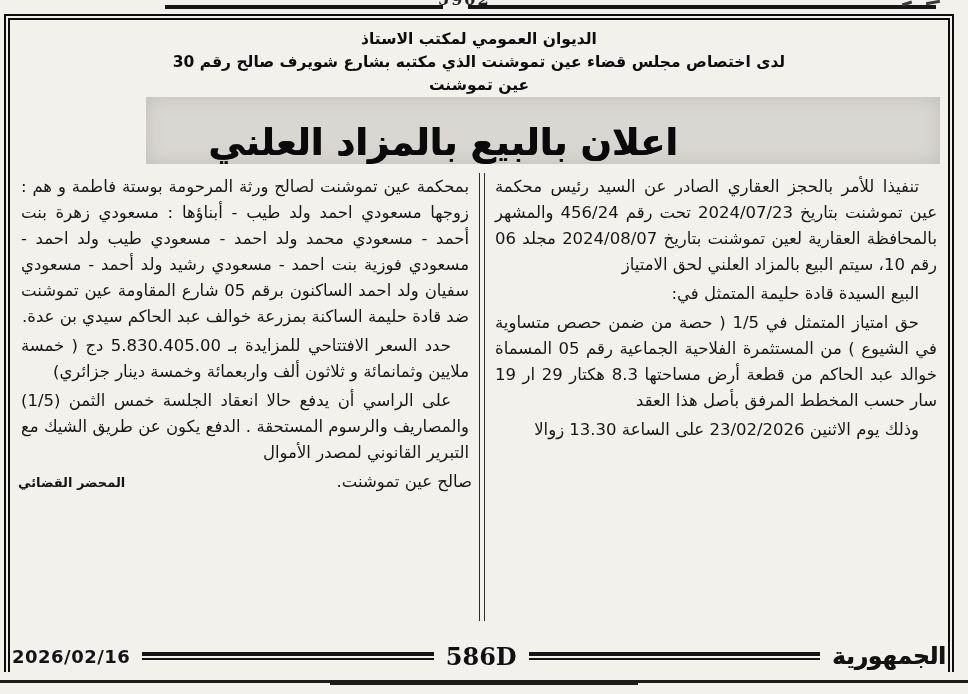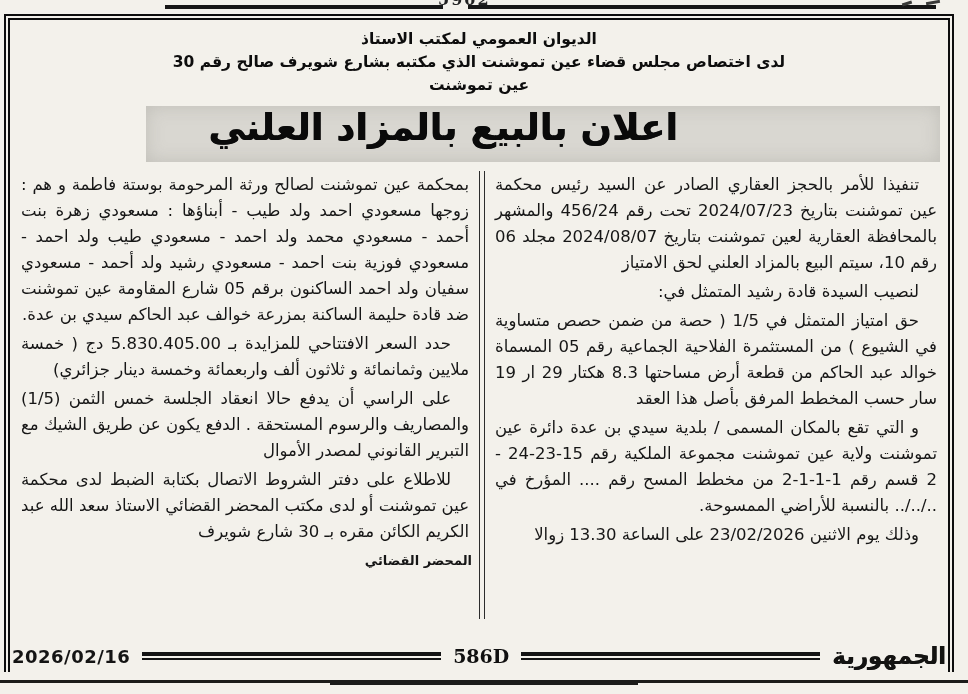--- a/index.html
+++ b/index.html
@@ -27,22 +27,22 @@
     border-top:6px double #0d0d0d;
     border-left:6px double #0d0d0d;
     border-right:6px double #0d0d0d;
     border-bottom:none;
     padding:8px 8px 0 8px;
   }
   .notice-header{ text-align:center;font-weight:bold;font-size:15.5px;line-height:23px;color:#0d0d0d;}
   .notice-header div{white-space:nowrap;}
 
   .title-banner{
-    margin-top:9px;margin-left:128px;height:56px;background:#d9d7d1;
-    display:flex;align-items:flex-start;justify-content:center;
+    margin-left:128px;height:67px;background:#d9d7d1;
+    display:flex;align-items:flex-end;justify-content:center;
     box-shadow:inset 0 0 18px rgba(120,118,110,.25);
   }
   .title-banner h1{
     margin:0;font-size:37px;font-weight:bold;color:#0a0a0a;
     transform:translateX(-100px);
     text-shadow:0.6px 0 #0a0a0a;
   }
 
   .columns{display:flex;direction:rtl;margin-top:7px;height:450px;}
   .col{font-size:16.5px;line-height:26px;text-align:justify;color:#161616;}
@@ -58,21 +58,21 @@
   .signature{font-weight:bold;font-size:13px;}
 
   
   .footer-row{
     position:absolute;left:2px;right:2px;bottom:0;height:32px;
     display:flex;align-items:center;direction:ltr;
   }
   .footer-date{font-weight:bold;font-size:18px;letter-spacing:.5px;color:#141414;}
   .footer-rule{flex:1;height:8px;margin:0 12px;
     border-top:4px solid #141414;border-bottom:2px solid #141414;box-sizing:border-box;}
-  .footer-serial{font-weight:bold;font-size:19px;font-family:"DejaVu Serif", serif;color:#101010;}
+  .footer-serial{font-weight:bold;font-size:24px;font-family:"DejaVu Serif", serif;color:#101010;}
   .newspaper-logo{font-weight:bold;font-size:23px;color:#131311;transform:scaleY(1.05);
     text-shadow:0.5px 0 #131311;}
 
   
   .bottom-line{position:absolute;left:0;right:0;bottom:11px;height:3px;background:#1c1c1a;}
   .bottom-line::after{content:"";position:absolute;left:330px;right:330px;top:3px;height:1.5px;background:#1c1c1a;}
 </style>
 </head>
 <body>
 
@@ -93,34 +93,33 @@
   </div>
 
   <div class="title-banner">
     <h1>اعلان بالبيع بالمزاد العلني</h1>
   </div>
 
   <div class="columns">
 
     <section class="col col-right">
       <p>تنفيذا للأمر بالحجز العقاري الصادر عن السيد رئيس محكمة عين تموشنت بتاريخ 2024/07/23 تحت رقم 456/24 والمشهر بالمحافظة العقارية لعين تموشنت بتاريخ 2024/08/07 مجلد 06 رقم 10، سيتم البيع بالمزاد العلني لحق الامتياز</p>
-      <p>لنصيب السيدة قادة رشيد المتمثل في:</p>
+      <p>البيع السيدة قادة حليمة المتمثل في:</p>
       <p>حق امتياز المتمثل في 1/5 ( حصة من ضمن حصص متساوية في الشيوع ) من المستثمرة الفلاحية الجماعية رقم 05 المسماة خوالد عبد الحاكم من قطعة أرض مساحتها 8.3 هكتار 29 ار 19 سار حسب المخطط المرفق بأصل هذا العقد</p>
-      <p>و التي تقع بالمكان المسمى / بلدية سيدي بن عدة دائرة عين تموشنت ولاية عين تموشنت مجموعة الملكية رقم 15-23-24 - 2 قسم رقم 1-1-1-2 من مخطط المسح رقم .... المؤرخ في ../../.. بالنسبة للأراضي الممسوحة.</p>
       <p>وذلك يوم الاثنين 23/02/2026 على الساعة 13.30 زوالا</p>
     </section>
 
     <div class="divider"></div>
 
     <section class="col col-left">
       <p class="no-indent">بمحكمة عين تموشنت لصالح ورثة المرحومة بوستة فاطمة و هم : زوجها مسعودي احمد ولد طيب - أبناؤها : مسعودي زهرة بنت أحمد - مسعودي محمد ولد احمد - مسعودي طيب ولد احمد - مسعودي فوزية بنت احمد - مسعودي رشيد ولد أحمد - مسعودي سفيان ولد احمد الساكنون برقم 05 شارع المقاومة عين تموشنت ضد قادة حليمة الساكنة بمزرعة خوالف عبد الحاكم سيدي بن عدة.</p>
       <p>حدد السعر الافتتاحي للمزايدة بـ 5.830.405.00 دج ( خمسة ملايين وثمانمائة و ثلاثون ألف واربعمائة وخمسة دينار جزائري)</p>
       <p>على الراسي أن يدفع حالا انعقاد الجلسة خمس الثمن (1/5) والمصاريف والرسوم المستحقة . الدفع يكون عن طريق الشيك مع التبرير القانوني لمصدر الأموال</p>
-      <p>للاطلاع على دفتر الشروط الاتصال بكتابة الضبط لدى محكمة عين تموشنت أو لدى مكتب المحضر القضائي الاستاذ سعد الله عبد الكريم الكائن مقره بـ 30 شارع شويرف</p>
       <div class="closing-row">
+        <span>صالح عين تموشنت.</span>
         <span class="signature">المحضر القضائي</span>
       </div>
     </section>
 
   </div>
 
   <div class="footer-row">
     <span class="footer-date">2026/02/16</span>
     <div class="footer-rule"></div>
     <span class="footer-serial">586D</span>

